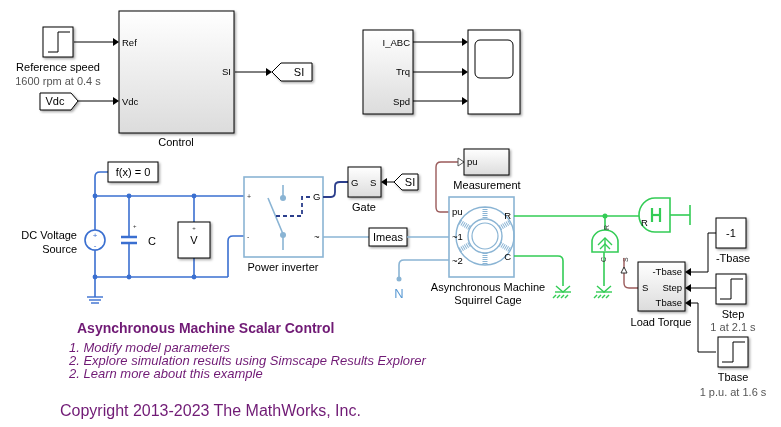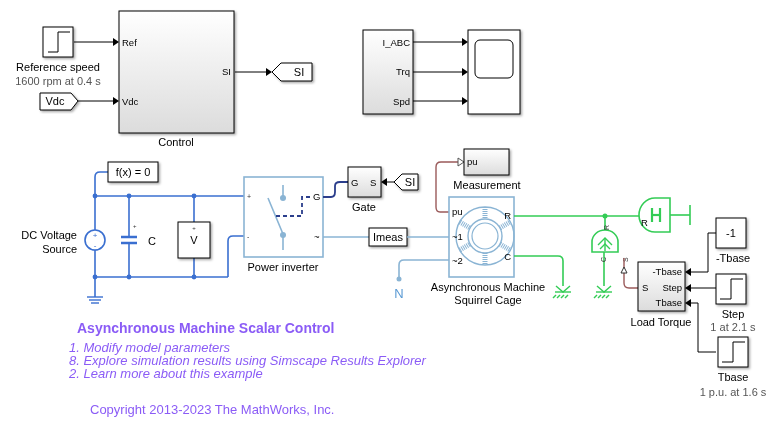--- a/index.html
+++ b/index.html
@@ -2,24 +2,24 @@
 <html><head>
 <meta charset="utf-8">
 <style>
   html,body{margin:0;padding:0;background:#ffffff;}
   body{width:781px;height:427px;position:relative;overflow:hidden;font-family:"Liberation Sans",sans-serif;}
   svg{position:absolute;left:0;top:0;}
   .t{font-family:"Liberation Sans",sans-serif;font-size:11px;fill:#000;}
   .tg{font-family:"Liberation Sans",sans-serif;font-size:11px;fill:#555;}
   .ts{font-family:"Liberation Sans",sans-serif;font-size:9.5px;fill:#000;}
   .tiny{font-family:"Liberation Sans",sans-serif;font-size:7px;fill:#333;}
-  .html-text{position:absolute;font-family:"Liberation Sans",sans-serif;color:#8b5cf6;white-space:nowrap;}
+  .html-text{position:absolute;font-family:"Liberation Sans",sans-serif;color:#701a75;white-space:nowrap;}
   .title{left:77px;top:320px;font-size:14px;font-weight:bold;}
   .link{font-size:13px;left:69px;font-style:italic;}
-  .copy{left:90px;top:402px;font-size:13px;}
+  .copy{left:60px;top:402px;font-size:16px;}
 </style>
 </head>
 <body>
 
 <svg width="781" height="427" viewBox="0 0 781 427">
   <defs>
     <linearGradient id="bg" x1="0" y1="0" x2="0" y2="1">
       <stop offset="0" stop-color="#ffffff"></stop>
       <stop offset="1" stop-color="#dcdcdc"></stop>
     </linearGradient>
@@ -280,15 +280,15 @@
   <g>
     <rect x="718" y="337" width="30" height="30" fill="#fff" stroke="#000" filter="url(#sh)"></rect>
     <polyline points="722,362 733,362 733,342 745,342" fill="none" stroke="#000"></polyline>
   </g>
   <text class="t" x="733" y="381" text-anchor="middle">Tbase</text>
   <text class="tg" x="733" y="396" text-anchor="middle">1 p.u. at 1.6 s</text>
 </svg>
 
 <div class="html-text title">Asynchronous Machine Scalar Control</div>
 <div class="html-text link" style="top:340px">1. Modify model parameters</div>
-<div class="html-text link" style="top:353px">8. Explore simulation results using Simscape Results Explorer</div>
+<div class="html-text link" style="top:353px">2. Explore simulation results using Simscape Results Explorer</div>
 <div class="html-text link" style="top:366px">2. Learn more about this example</div>
 <div class="html-text copy">Copyright 2013-2023 The MathWorks, Inc.</div>
 
 </body></html>

